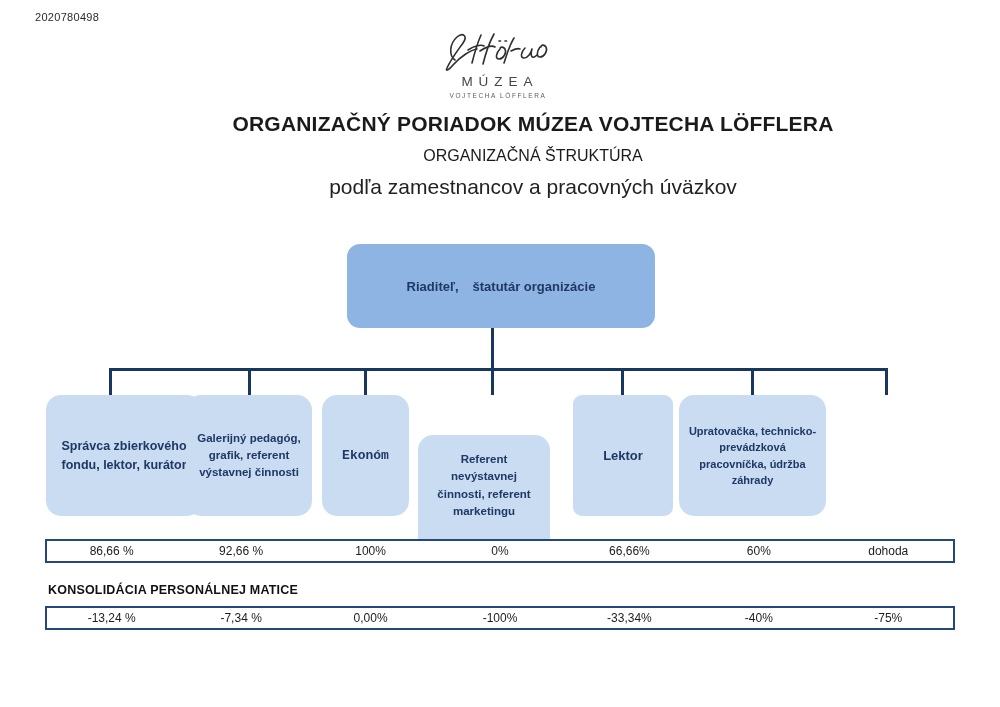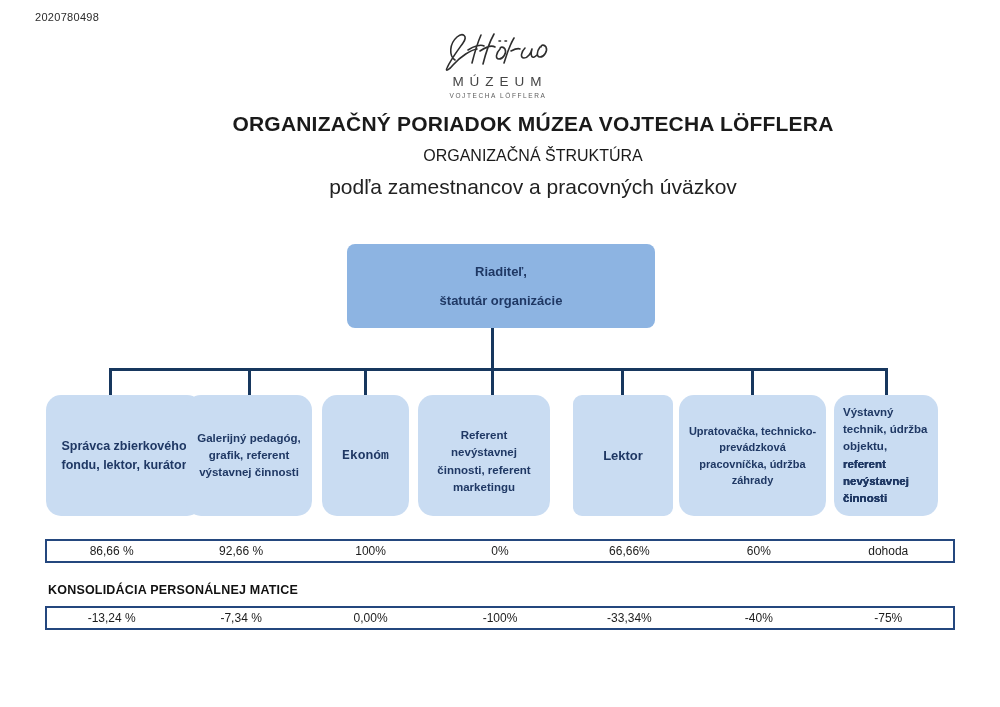--- a/index.html
+++ b/index.html
@@ -16,35 +16,35 @@
   .logo-sub{display:block;font-size:6.5px;letter-spacing:1.6px;color:#5c5c5c;margin-top:3px;padding-left:2px;}
 
   
   .titles{position:absolute;left:66px;top:112px;width:934px;text-align:center;color:#1a1a1a;}
   .title-1{font-size:21px;font-weight:bold;letter-spacing:.2px;}
   .title-2{font-size:16px;font-weight:normal;margin-top:11px;}
   .title-3{font-size:21px;font-weight:normal;color:#222;margin-top:10px;}
 
   
   .root-box{
-    position:absolute;left:347px;top:244px;width:308px;height:84px;border-radius:8px;
+    position:absolute;left:347px;top:244px;width:308px;height:84px;border-radius:13px;
     background:var(--root-fill);color:var(--box-text);font-weight:bold;font-size:13px;
-    display:flex;flex-direction:column;align-items:center;justify-content:center;gap:14px;text-align:center;
+    display:flex;flex-direction:row;align-items:center;justify-content:center;gap:14px;text-align:center;
   }
   .conn{position:absolute;background:var(--line);}
   .node{
     position:absolute;top:395px;height:121px;border-radius:15px;background:var(--box-fill);
     color:var(--box-text);font-weight:bold;font-size:11.5px;line-height:1.5;
     display:flex;align-items:center;justify-content:center;text-align:center;
     padding:6px 9px;box-sizing:border-box;
   }
   .node-1{left:46px;width:156px;font-size:12.5px;}
   .node-2{left:186px;width:126px;}
   .node-3{left:322px;width:87px;font-size:13px;font-family:Liberation Mono, monospace;}
-  .node-4{left:418px;width:132px;align-items:flex-start;padding-top:32px;}
+  .node-4{left:418px;width:132px;align-items:flex-start;padding-top:16px;margin-top:40px;}
   .node-5{left:573px;width:100px;font-size:13px;border-radius:9px;}
   .node-6{left:679px;width:147px;font-size:11px;}
   .node-7{left:834px;width:104px;text-align:left;justify-content:flex-start;}
   .heavy{text-shadow:0 0 .6px var(--box-text),0 0 .6px var(--box-text);}
 
   
   .pct-table{
     position:absolute;left:45px;width:910px;height:24px;box-sizing:border-box;
     border:2px solid var(--table-border);display:grid;grid-template-columns:repeat(7,1fr);
     align-items:center;background:#fff;
@@ -65,21 +65,21 @@
     <svg class="logo-sign" width="120" height="42" viewBox="0 0 120 42" fill="none" stroke="#2e2e2e" stroke-width="1.6" stroke-linecap="round" stroke-linejoin="round">
       <path d="M18 30 C12 26 12 14 20 7 C26 2 31 6 26 13 C21 20 14 29 10 38 C8 42 12 40 16 35 C24 26 34 20 40 19"></path>
       <path d="M44 5 C40 14 37 25 35 33 M31 20 C37 16 44 14 47 16"></path>
       <path d="M57 4 C52 13 48 26 46 34 M43 21 C49 17 55 15 58 17"></path>
       <path d="M63 19 C59 23 58 29 62 29 C66 29 70 23 68 19 C66 16 63 17 63 19 Z"></path>
       <path d="M77 8 C72 16 69 27 67 33 M74 21 C78 19 81 18 83 19"></path>
       <path d="M88 18 C84 22 83 28 87 28 C91 28 94 23 95 19 C93 26 95 30 100 25"></path>
       <path d="M103 17 C100 21 99 27 103 27 C107 27 111 21 109 17 C107 14 104 15 104 17"></path>
       <path d="M62 11 l1.5 0 M68 11 l1.5 0"></path>
     </svg>
-    <span class="logo-name">MÚZEUM</span>
+    <span class="logo-name">MÚZEA</span>
     <span class="logo-sub">VOJTECHA LÖFFLERA</span>
   </div>
 
   <div class="titles">
     <div class="title-1">ORGANIZAČNÝ PORIADOK MÚZEA VOJTECHA LÖFFLERA</div>
     <div class="title-2">ORGANIZAČNÁ ŠTRUKTÚRA</div>
     <div class="title-3">podľa zamestnancov a pracovných úväzkov</div>
   </div>
 
   <div class="root-box">
@@ -108,23 +108,20 @@
   </div>
   <div class="node node-4">
     <span>Referent nevýstavnej činnosti, referent marketingu</span>
   </div>
   <div class="node node-5">
     <span>Lektor</span>
   </div>
   <div class="node node-6">
     <span>Upratovačka, technicko-prevádzková pracovníčka, údržba záhrady</span>
   </div>
-  <div class="node node-7">
-    <span><span>Výstavný technik, údržba objektu, </span><span class="heavy">referent nevýstavnej činnosti</span></span>
-  </div>
 
   <div class="pct-table pct-row-1">
     <div class="pct-cell">86,66 %</div>
     <div class="pct-cell">92,66 %</div>
     <div class="pct-cell">100%</div>
     <div class="pct-cell">0%</div>
     <div class="pct-cell">66,66%</div>
     <div class="pct-cell">60%</div>
     <div class="pct-cell">dohoda</div>
   </div>

